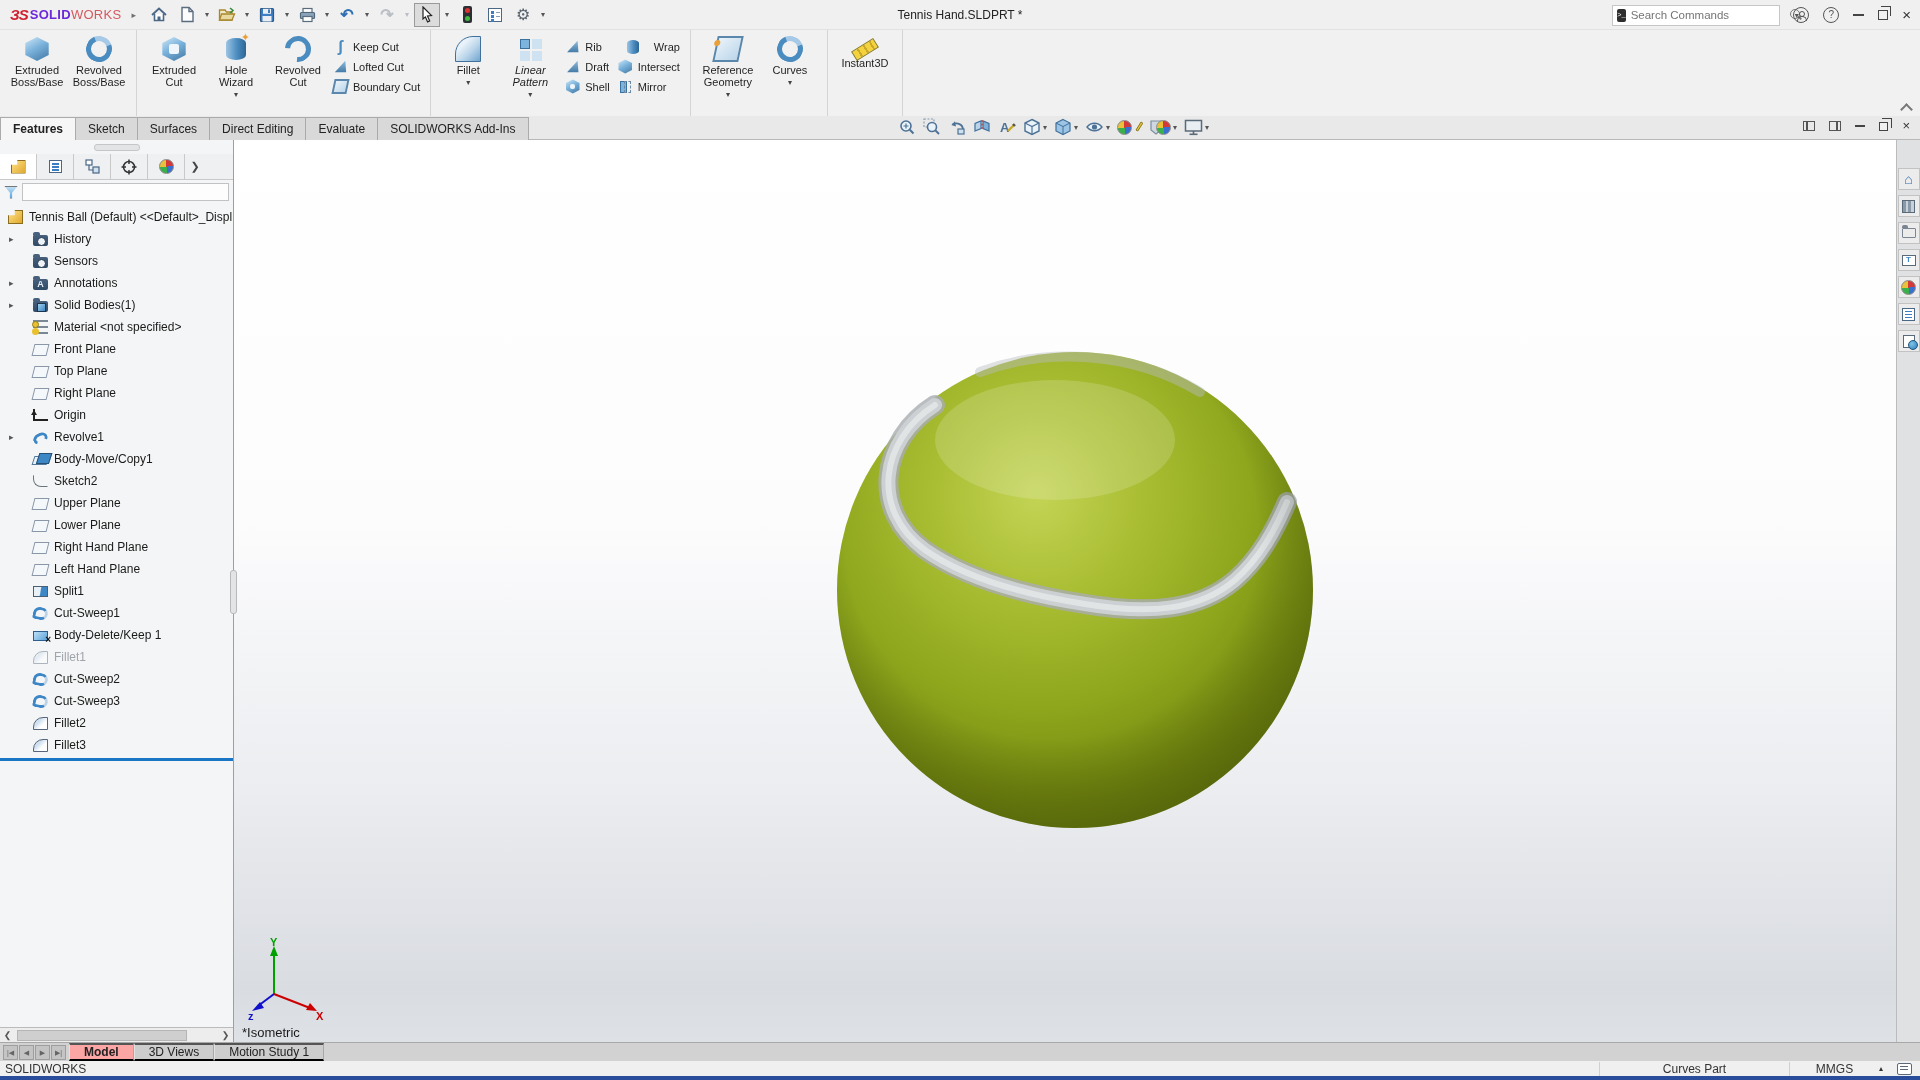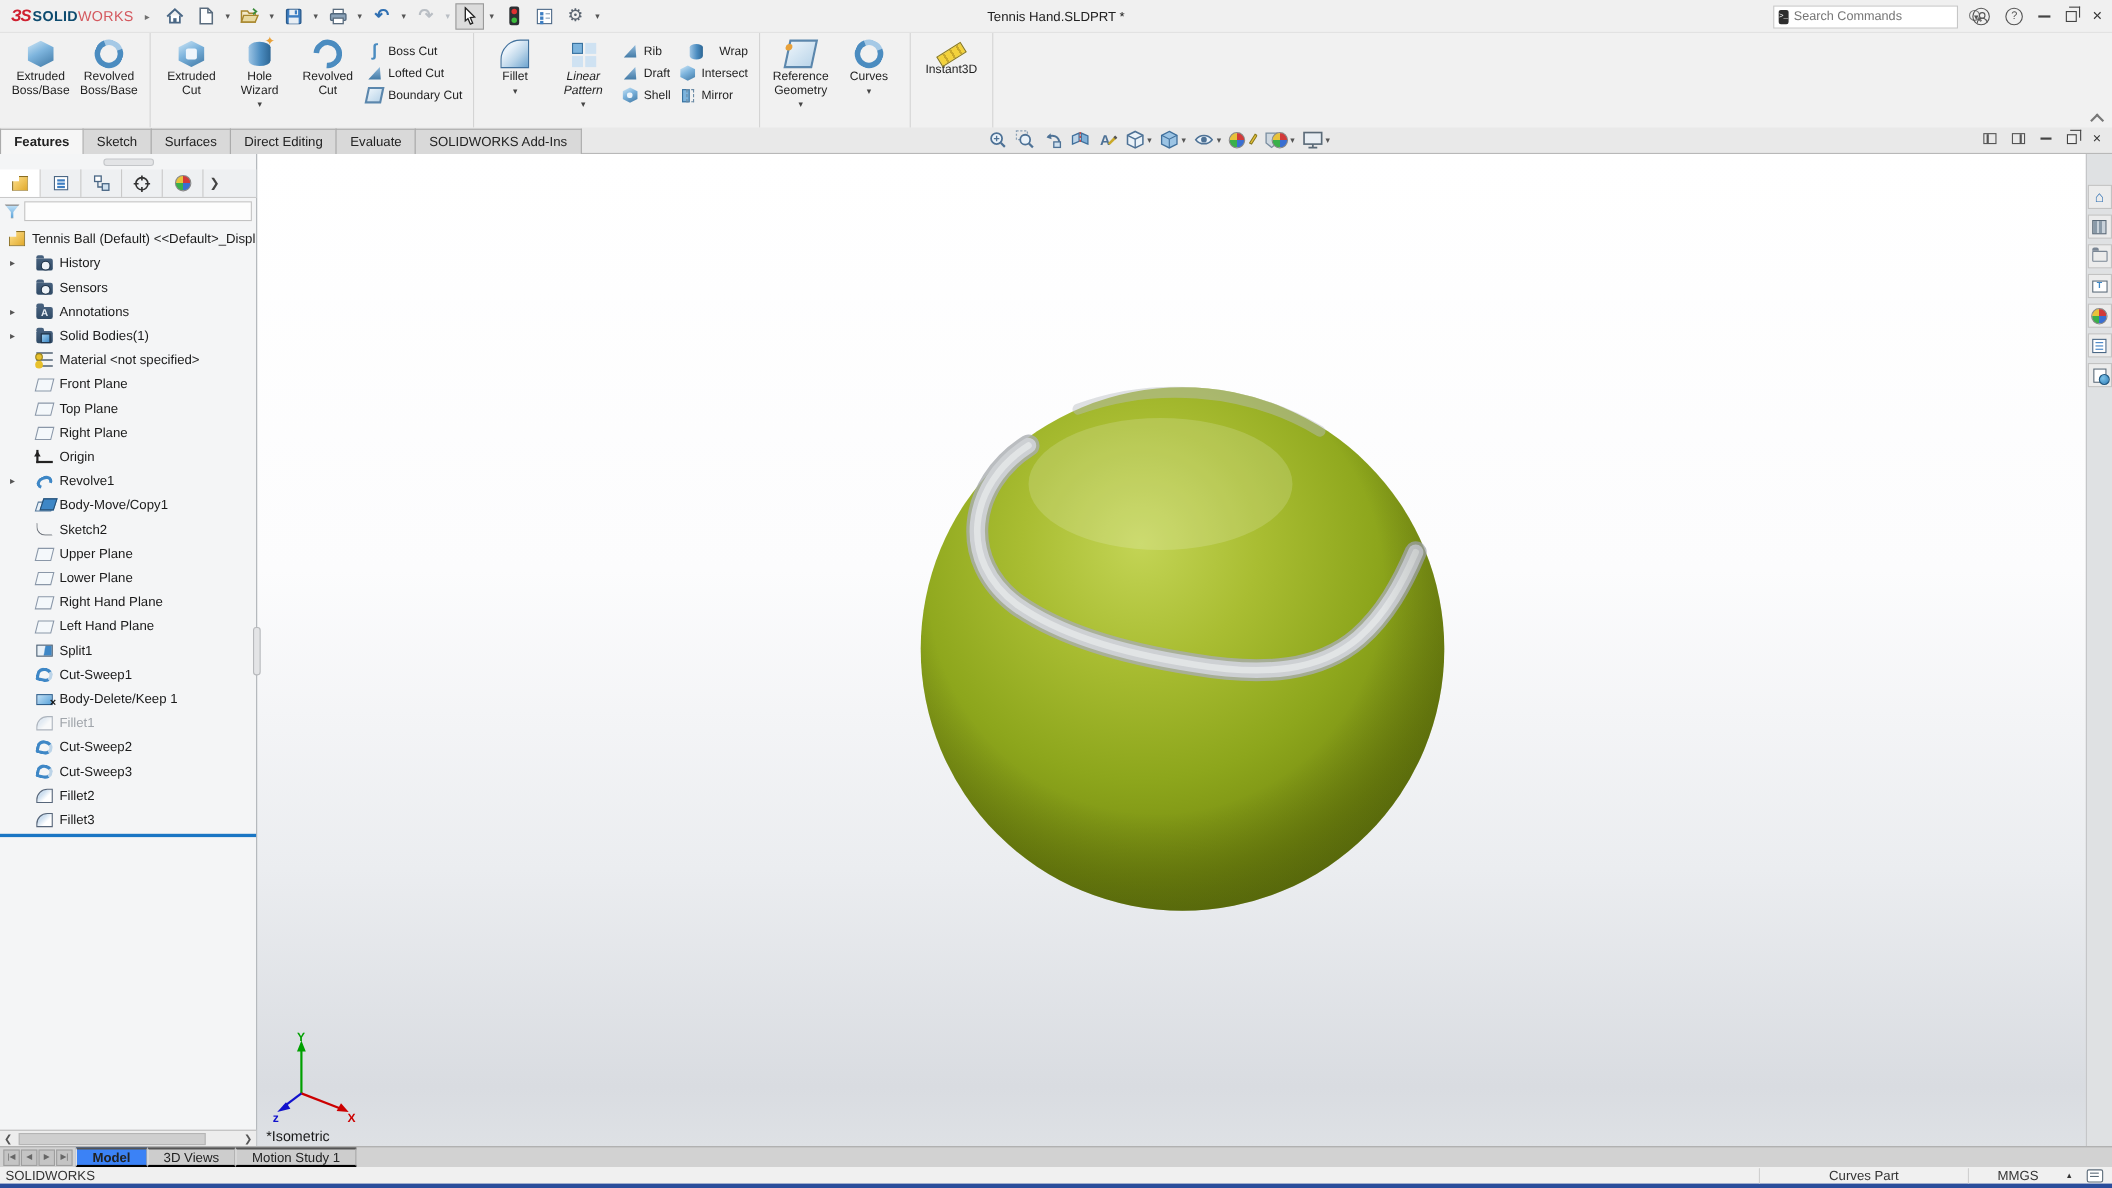--- a/index.html
+++ b/index.html
@@ -4,21 +4,21 @@
 <style>
   * { box-sizing: border-box; margin: 0; padding: 0; }
   html,body { width:1920px; height:1080px; overflow:hidden; }
   body { font-family:"Liberation Sans", sans-serif; font-size:12px; color:#1f1f1f; background:#f0f0f0; }
   #app { position:relative; width:1920px; height:1080px; }
 
   
   #titlebar { position:absolute; top:0; left:0; right:0; height:30px; background:#f0f0f0; display:flex; align-items:center; border-bottom:1px solid #e2e2e2; }
   .brand { display:flex; align-items:center; gap:2px; padding:0 8px 0 10px; }
   .brand .mark { color:#cf2030; font-weight:bold; font-style:italic; font-size:15px; letter-spacing:-1px; }
-  .brand .b1 { color:#0c4a6e; font-weight:bold; font-size:13px; letter-spacing:.3px; }
+  .brand .b1 { color:#6d28d9; font-weight:bold; font-size:13px; letter-spacing:.3px; }
   .brand .b2 { color:#d4595f; font-size:13px; letter-spacing:.3px; }
   .brand-arrow { color:#707070; font-size:9px; margin:0 10px 0 2px; }
   .qtb { display:flex; align-items:center; gap:2px; }
   .qbtn { display:flex; align-items:center; justify-content:center; width:26px; height:24px; border:1px solid transparent; background:none; }
   .qbtn.pressed { background:#dcdcdc; border:1px solid #9a9a9a; }
   .qcaret { font-size:8px; color:#555; width:10px; text-align:center; }
   .glyph-undo { font-size:16px; color:#2f6fb2; font-weight:bold; line-height:16px; }
   .glyph-redo { font-size:16px; color:#b9bec4; font-weight:bold; line-height:16px; }
   .gear-glyph { font-size:16px; color:#5a6470; line-height:16px; }
   .traffic { width:9px; height:17px; background:#2b2f33; border-radius:2px; position:relative; }
@@ -163,21 +163,21 @@
   .tp-list { width:13px; height:13px; border:1.5px solid #4a6785; background:#fff; position:relative; }
   .tp-list::before { content:""; position:absolute; left:2px; top:2px; width:7px; height:1.5px; background:#3d7ec2; box-shadow:0 3px 0 #3d7ec2, 0 6px 0 #3d7ec2; }
   .tp-forum { width:12px; height:13px; border:1.5px solid #5a6a78; background:#fff; position:relative; }
   .tp-forum::before { content:""; position:absolute; right:-4px; bottom:-3px; width:8px; height:8px; border-radius:50%; background:radial-gradient(circle at 35% 35%, #7fc4e8, #2d7dbb); border:1px solid #1d567f; }
 
   
   #doctabs { position:absolute; left:0; right:0; bottom:19px; height:19px; background:#d2d2d2; border-top:1px solid #a8a8a8; display:flex; align-items:stretch; }
   .nav-cluster { display:flex; align-items:center; padding:0 3px; gap:1px; }
   .nav-btn { width:15px; height:15px; background:#c4c4c4; border:1px solid #9e9e9e; color:#666; font-size:7px; line-height:13px; text-align:center; padding:0; }
   .dtab { display:flex; align-items:center; padding:0 14px; font-size:12px; color:#222; background:#cdcdcd; border-right:1px solid #a8a8a8; border-left:1px solid #e2e2e2; }
-  .dtab.active { background:#3b82f6; font-weight:bold; }
+  .dtab.active { background:#fca5a5; font-weight:bold; }
 
   
   #statusbar { position:absolute; left:0; right:0; bottom:0; height:19px; background:#f0f0f0; border-bottom:4px solid #2a4d9b; display:flex; align-items:center; }
   .sb-left { padding-left:5px; font-size:12px; color:#333; }
   .sb-right { position:absolute; right:0; display:flex; align-items:center; height:15px; }
   .sb-mode { width:190px; text-align:center; font-size:12px; color:#333; border-left:1px solid #d0d0d0; }
   .sb-units { width:90px; text-align:center; font-size:12px; color:#333; border-left:1px solid #d0d0d0; }
   .sb-caret { font-size:8px; color:#333; margin-right:14px; }
   .sb-tag { width:15px; height:12px; border:1.5px solid #5a6a78; border-radius:2px; position:relative; margin-right:8px; background:#fff; }
   .sb-tag::before { content:""; position:absolute; left:2px; top:2px; width:8px; height:1.5px; background:#5a6a78; box-shadow:0 3px 0 #5a6a78; }
@@ -308,21 +308,21 @@
             <div class="rlabel" style="width: 58px;">Hole Wizard</div>
             <div class="rcaret">▾</div>
           </button>
           <button class="rbig">
             <div class="rico shape-ringhalf"></div>
             <div class="rlabel" style="width: 58px;">Revolved Cut</div>
           </button>
           <div class="rcol">
             <button class="rsmall">
               <div class="rico rico-s shape-sweep"></div>
-              <span>Boss Cut</span>
+              <span>Keep Cut</span>
             </button>
             <button class="rsmall">
               <div class="rico rico-s shape-wedge"></div>
               <span>Lofted Cut</span>
             </button>
             <button class="rsmall">
               <div class="rico rico-s shape-panel"></div>
               <span>Boundary Cut</span>
             </button>
           </div>

